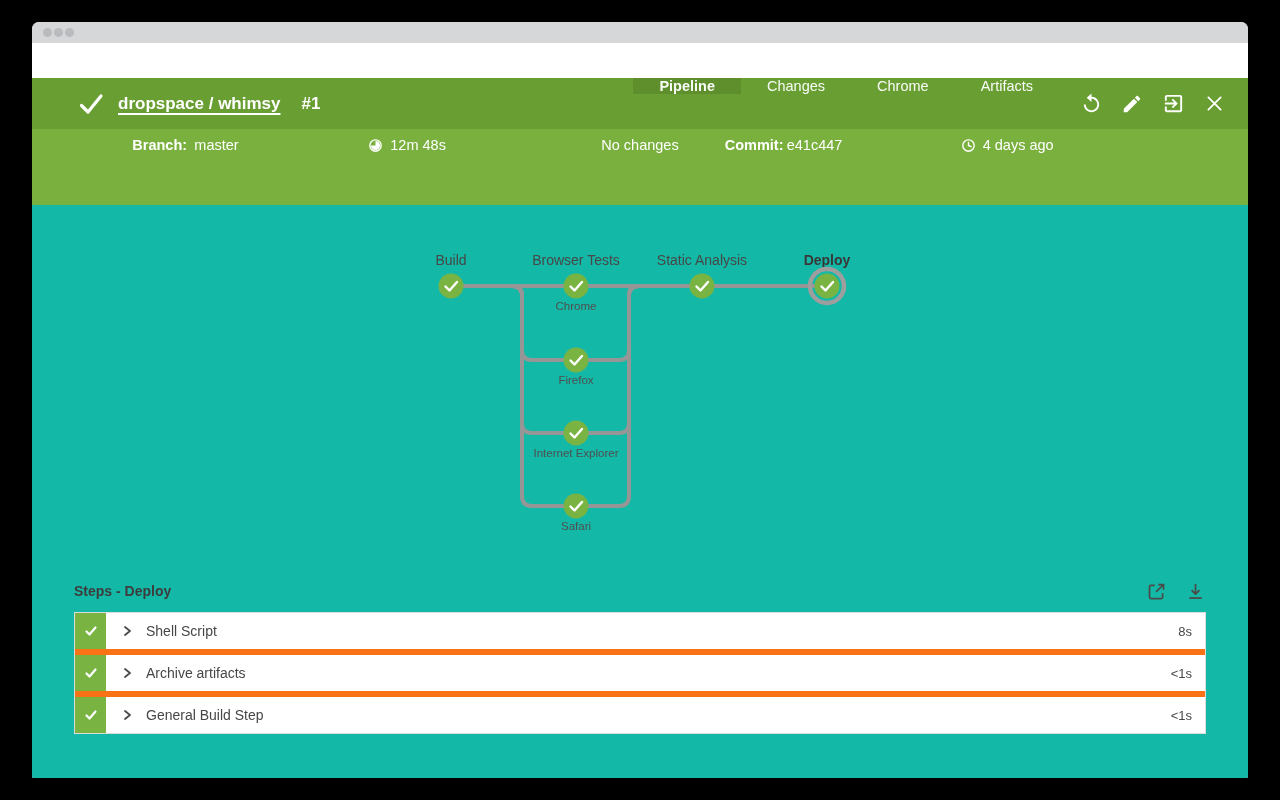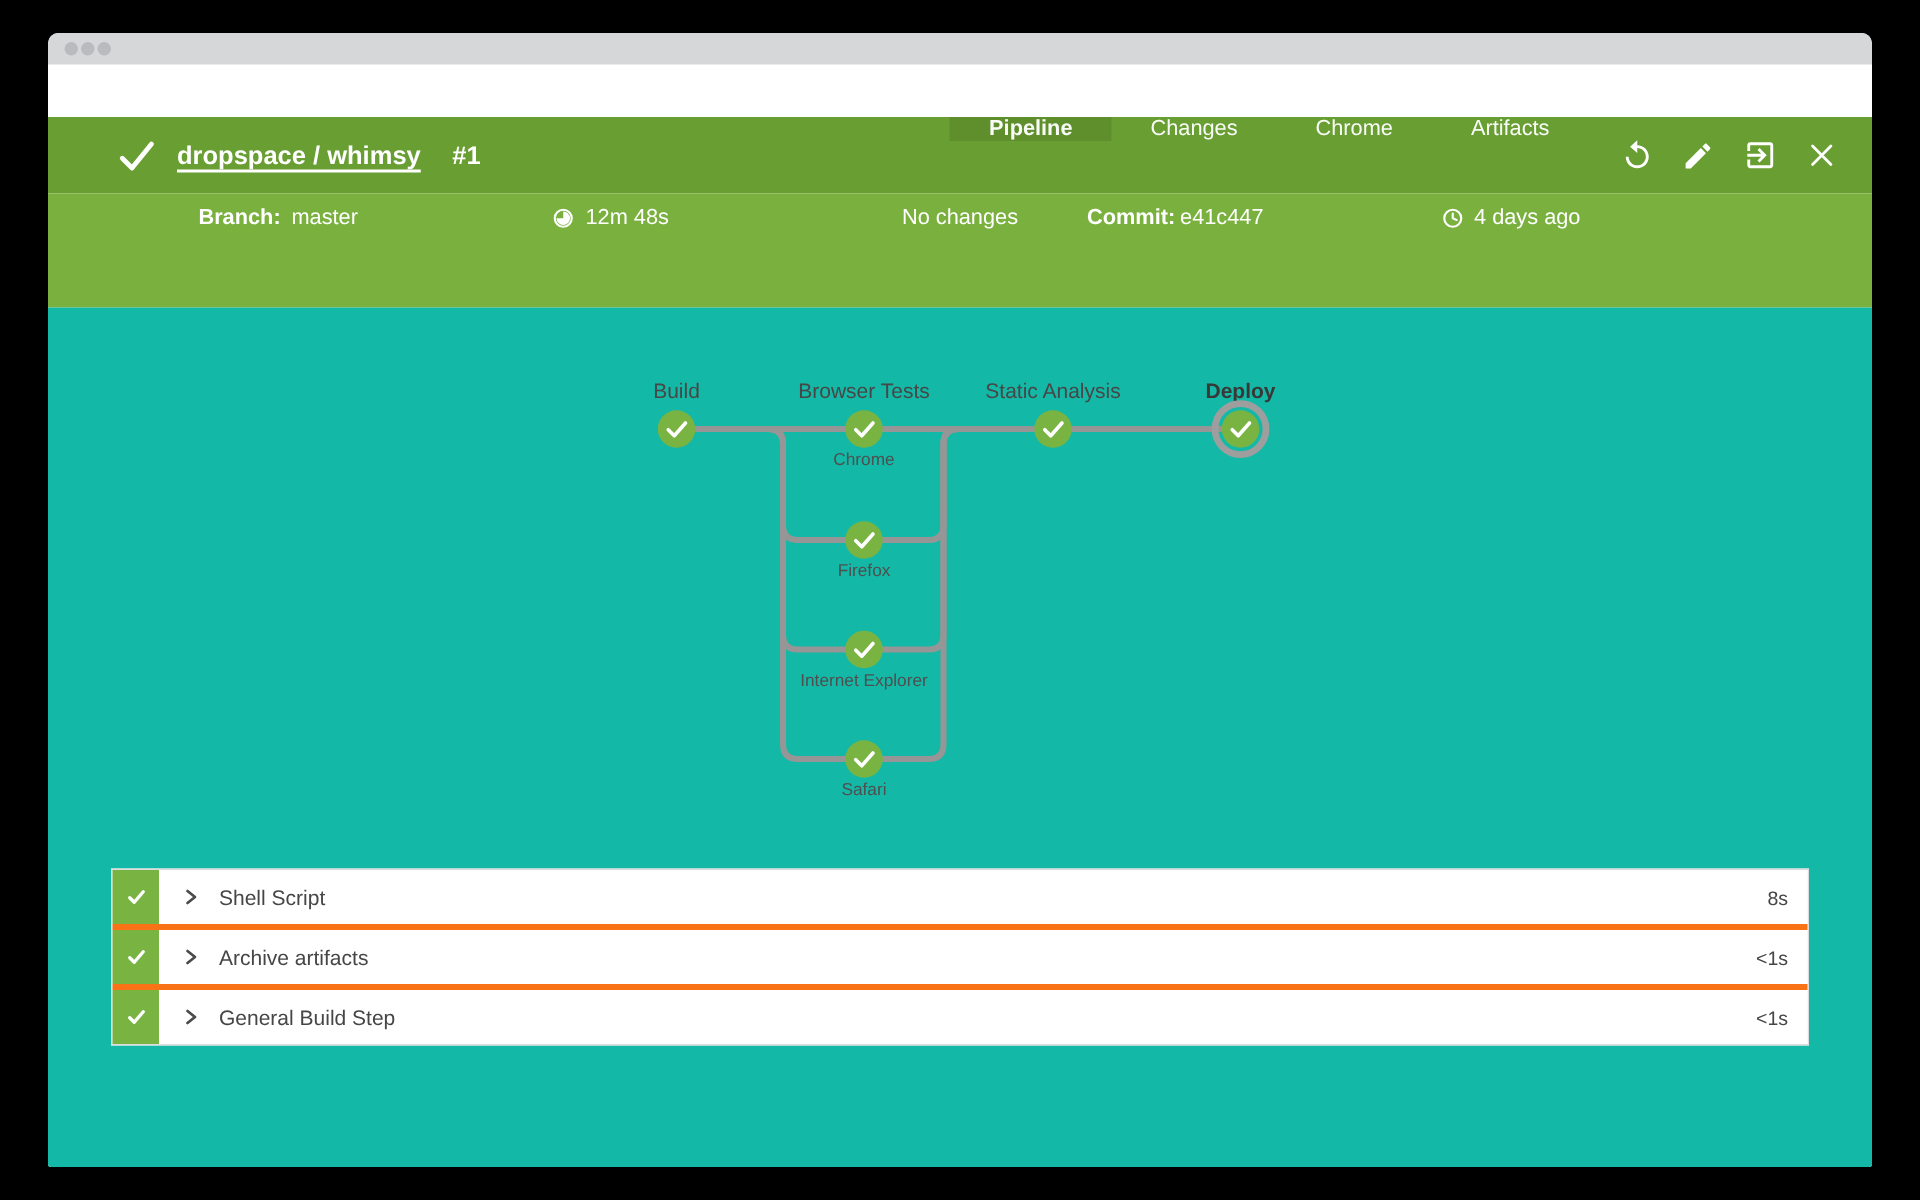--- a/index.html
+++ b/index.html
@@ -60,21 +60,21 @@
   .branch-label{font-size:11.5px;fill:#4f4f4f;}
   .pipe-node{cursor:pointer;}
   
   .steps-section{position:absolute;left:42px;right:42px;top:374px;}
   .steps-header{display:flex;align-items:center;margin-bottom:9px;height:24px;}
   .steps-heading{font-size:14px;font-weight:bold;color:#3c3c3c;}
   .steps-icons{margin-left:auto;display:flex;align-items:center;gap:18px;}
   .steps-icon-btn{width:21px;height:21px;cursor:pointer;display:flex;align-items:center;justify-content:center;}
   .steps-table{border:1px solid #dcdcdc;background:#fff;}
   .step-row{
-    display:flex;align-items:stretch;height:36px;border-bottom:4px solid #f97316;
+    display:flex;align-items:stretch;height:36px;border-bottom:6px solid #f97316;
     cursor:pointer;background:#fff;
   }
   .step-row:last-child{border-bottom:none;}
   .step-status{
     width:31px;flex:none;background:#79b443;display:flex;align-items:center;justify-content:center;
   }
   .step-chevron{display:flex;align-items:center;margin-left:15px;flex:none;}
   .step-name{display:flex;align-items:center;margin-left:13px;font-size:14px;color:#464646;}
   .step-duration{margin-left:auto;display:flex;align-items:center;padding-right:13px;font-size:13px;color:#464646;}
 </style>
@@ -212,20 +212,37 @@
         <path d="M538.5 301.5 l4 4 l7.5 -8.5" fill="none" stroke="#ffffff" stroke-width="2.4" stroke-linecap="round" stroke-linejoin="round"></path>
       </g>
 
       <text class="branch-label" x="544" y="105" text-anchor="middle">Chrome</text>
       <text class="branch-label" x="544" y="179" text-anchor="middle">Firefox</text>
       <text class="branch-label" x="544" y="252" text-anchor="middle">Internet Explorer</text>
       <text class="branch-label" x="544" y="325" text-anchor="middle">Safari</text>
     </svg>
 
     <div class="steps-section">
+      <div class="steps-header">
+        <span class="steps-heading">Steps - Deploy</span>
+        <span class="steps-icons">
+          <span class="steps-icon-btn">
+            <svg width="21" height="21" viewBox="0 0 24 24">
+              <path d="M10 5 H5.6 C4.7 5 4 5.7 4 6.6 V18.4 C4 19.3 4.7 20 5.6 20 H17.4 C18.3 20 19 19.3 19 18.4 V14" fill="none" stroke="#4a4a4a" stroke-width="2"></path>
+              <path d="M14 4 H20 V10 M20 4 L11.5 12.5" fill="none" stroke="#4a4a4a" stroke-width="2"></path>
+            </svg>
+          </span>
+          <span class="steps-icon-btn">
+            <svg width="21" height="21" viewBox="0 0 24 24">
+              <path d="M12 3.5 V14.5 M7.5 10.5 L12 15 L16.5 10.5" fill="none" stroke="#4a4a4a" stroke-width="2" stroke-linejoin="round"></path>
+              <path d="M5 19.5 H19" fill="none" stroke="#4a4a4a" stroke-width="2"></path>
+            </svg>
+          </span>
+        </span>
+      </div>
 
       <div class="steps-table">
         <div class="step-row">
           <span class="step-status">
             <svg width="16" height="16" viewBox="0 0 16 16">
                 <path d="M3.5 8.5 l3 3 l6 -7" fill="none" stroke="#ffffff" stroke-width="2.2" stroke-linecap="round" stroke-linejoin="round"></path>
               </svg>
           </span>
           <span class="step-chevron">
             <svg width="12" height="12" viewBox="0 0 12 12">

